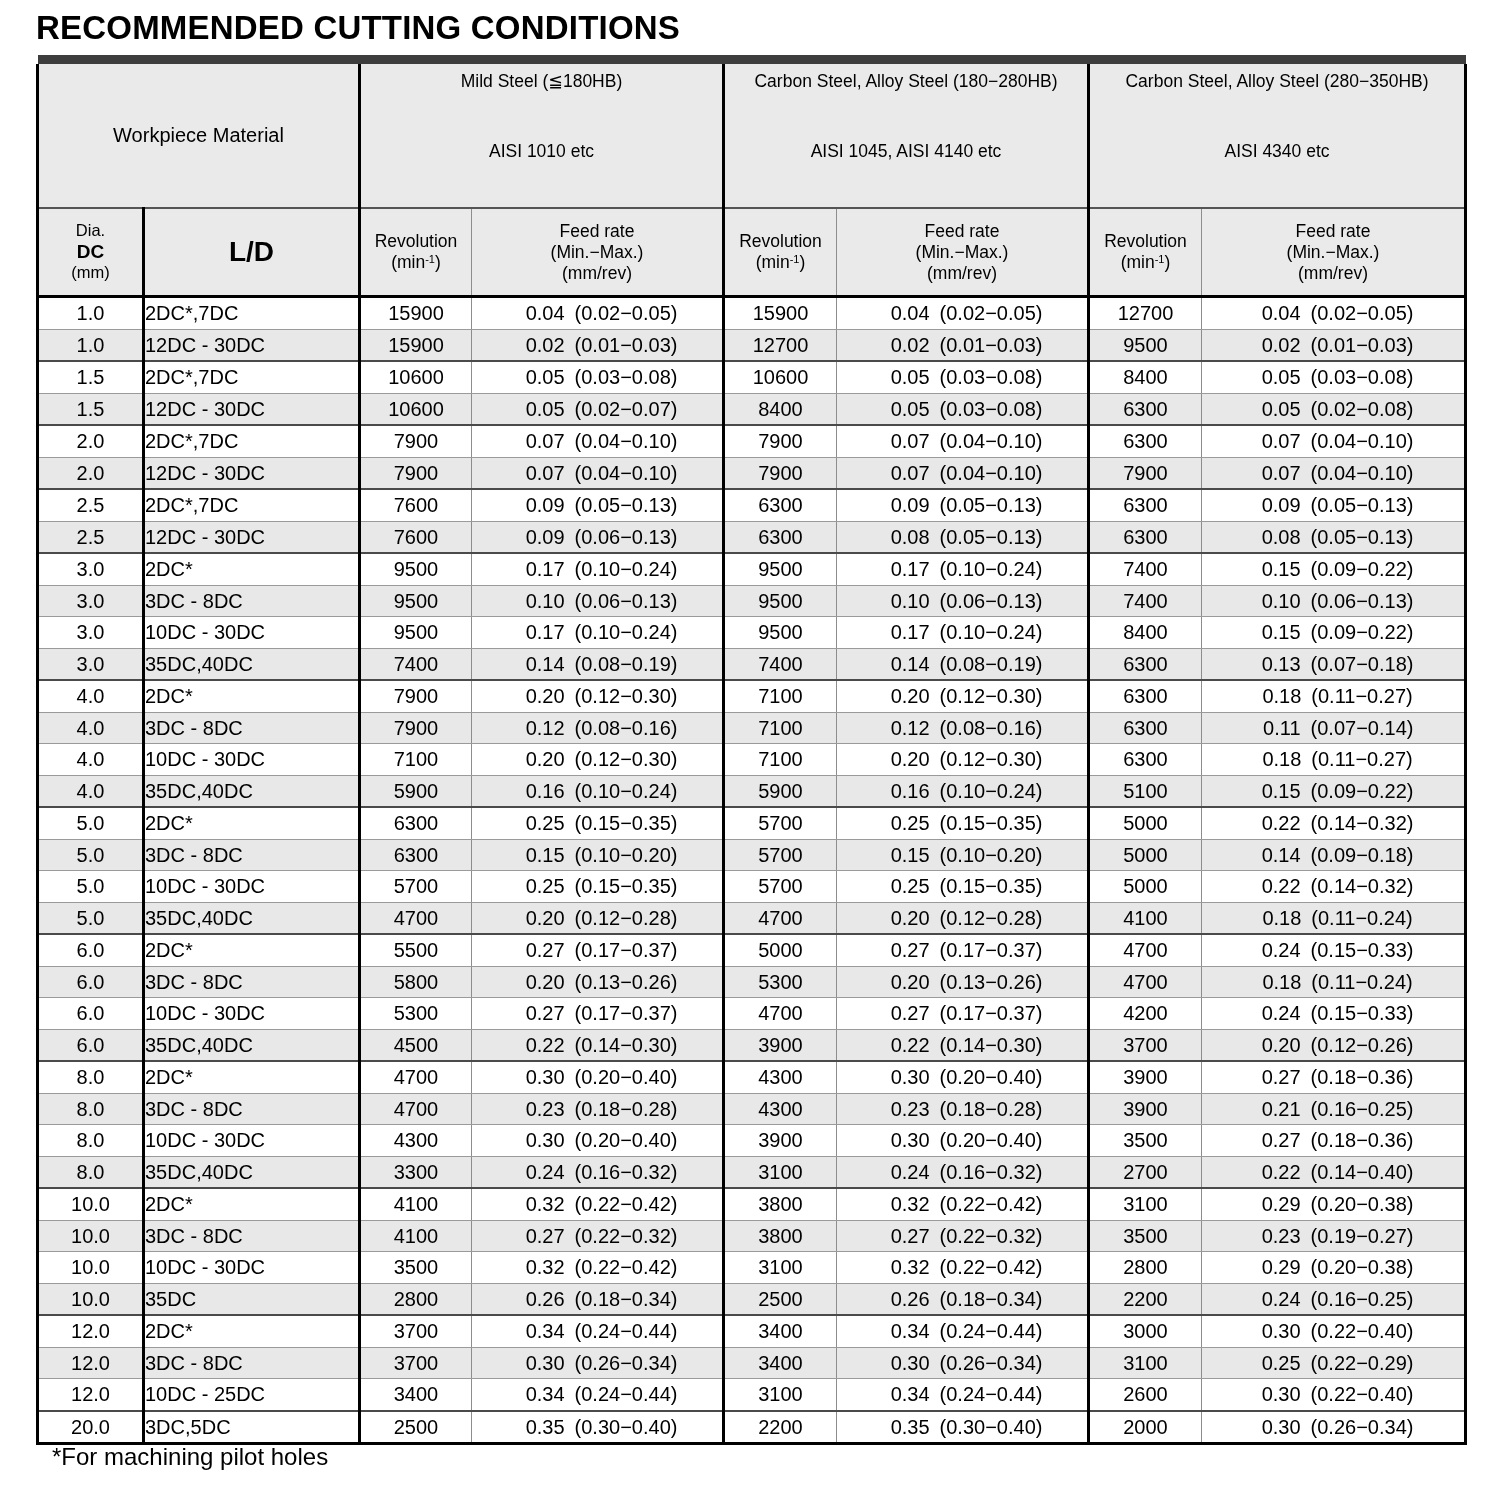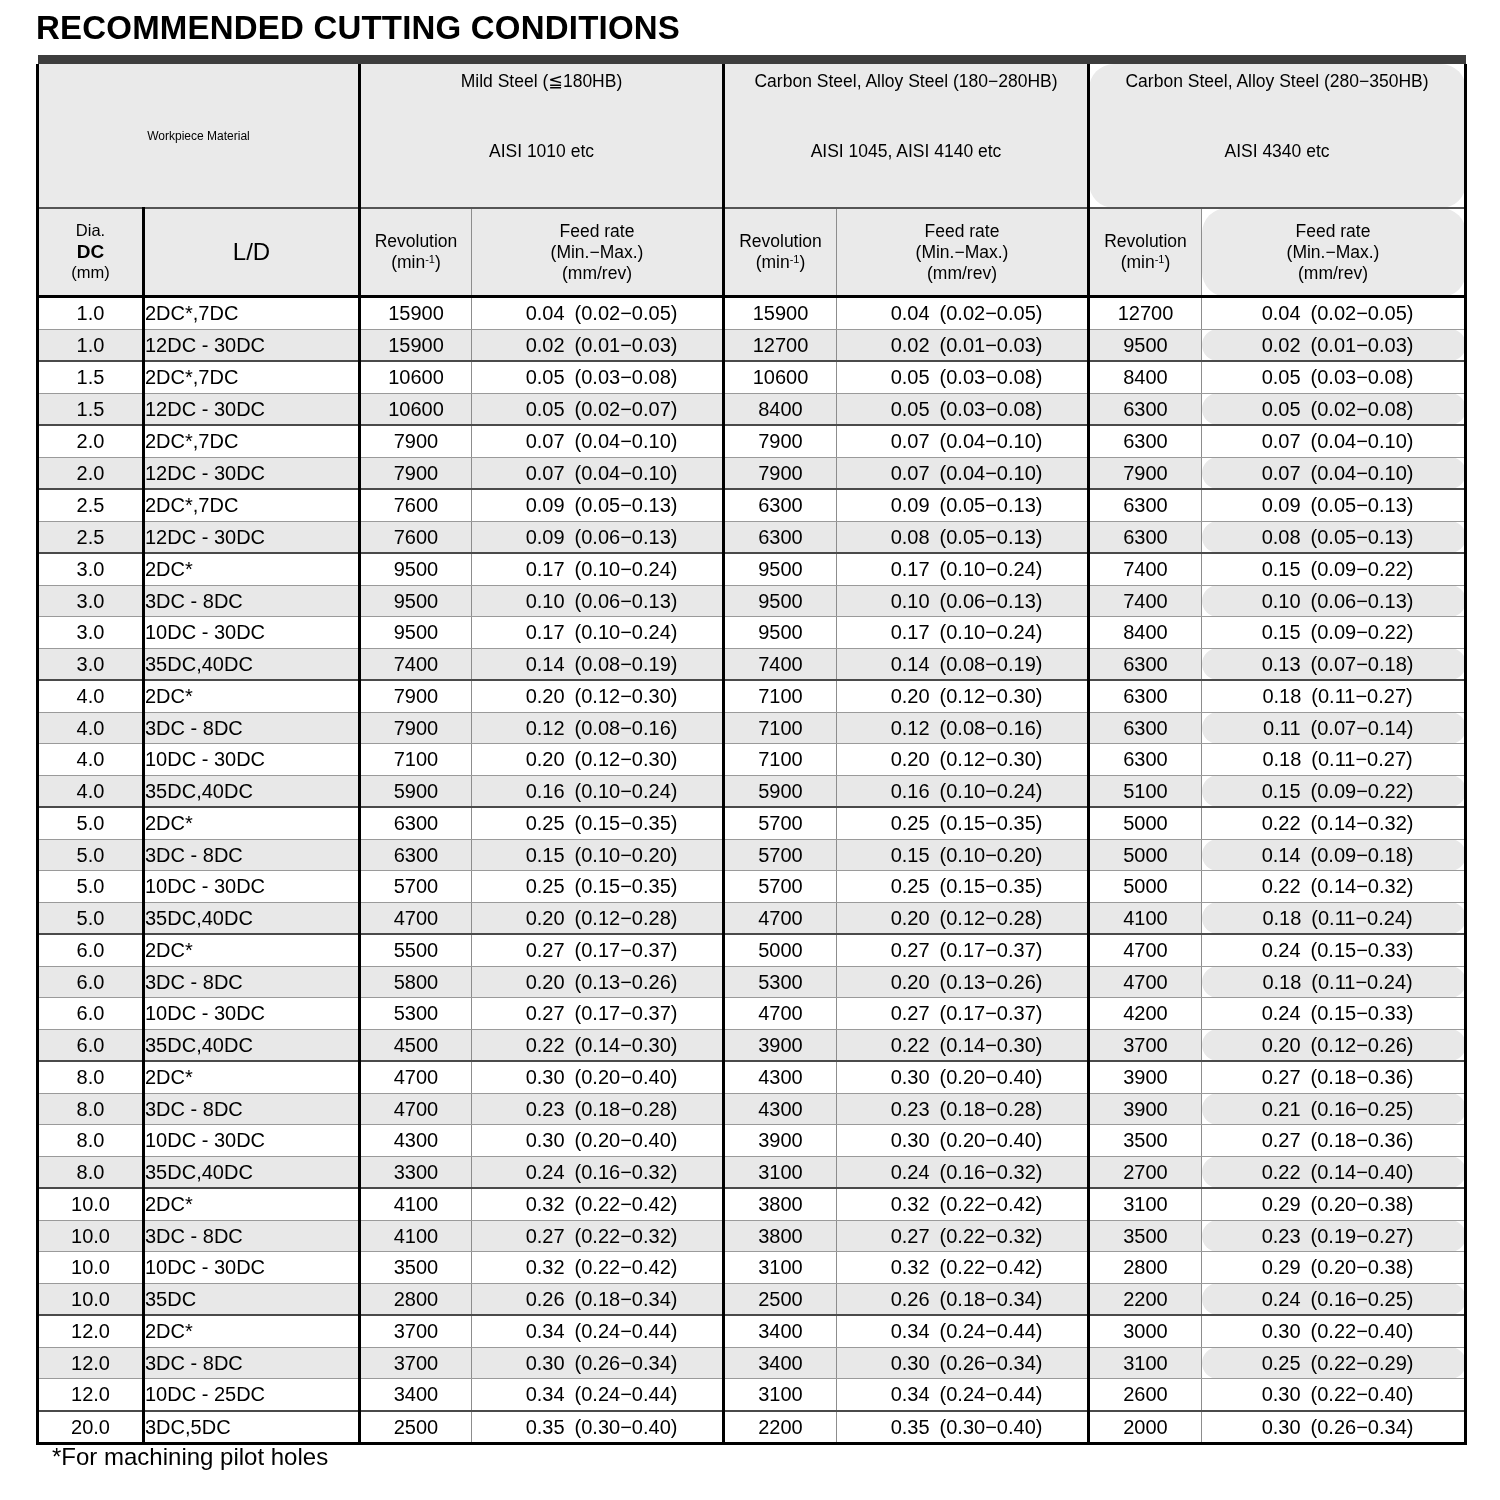--- a/index.html
+++ b/index.html
@@ -60,42 +60,42 @@
   }
   
   .hdr-mat td {
     background: #eaeaea;
     height: 143px;
     border-bottom: 2px solid #555;
     text-align: center;
   }
   .mat-center {
     text-align: center;
-    font-size: 12px;
+    font-size: 20px;
   }
   .mat-block {
     padding-left: 12px;
     padding-right: 8px;
     font-size: 17.5px;
     line-height: 1.25;
   }
   .mat-block .m1 { display:block; margin-top: -38px; }
   .mat-block .m2 { display:block; margin-top: 48px; }
   
   .hdr-col td {
     background: #eaeaea;
     height: 86px;
     text-align: center;
     font-size: 17.5px;
     line-height: 1.2;
     border-bottom: 3px solid #000;
   }
   .hdr-col td.bold {
-    font-weight: normal;
-    font-size: 24px;
+    font-weight: bold;
+    font-size: 28px;
   }
   .hdr-col .dia-l1 { display:block; font-size:16.5px; }
   .hdr-col .dia-l2 { display:block; font-weight:bold; font-size:19px; }
   .hdr-col .dia-l3 { display:block; font-size:16.5px; }
   sup.exp { font-size: 11px; vertical-align: 5px; }
   
   tr.drow td {
     height: 30.5px;
     font-size: 20px;
     line-height: 30.5px;
@@ -124,21 +124,21 @@
     text-align: center;
     font-size: 20px;
     white-space: nowrap;
   }
   td.c-feed .fv { display:inline-block; min-width: 48px; text-align:right; }
   td.c-feed .fr { display:inline-block; margin-left: 10px; }
   
   .v-thick-l { border-left: 3px solid #000; }
   .v-thin-l  { border-left: 1px solid #8d8d8d; }
   .edge-l { border-left: 3px solid #000; }
-  .edge-r { border-right: 3px solid #000; border-radius: 25px; }
+  .edge-r { border-right: 3px solid #000; }
   
   .footnote {
     position: absolute;
     left: 52px;
     top: 1443px;
     font-size: 24px;
     white-space: nowrap;
   }
 </style>
 </head>

